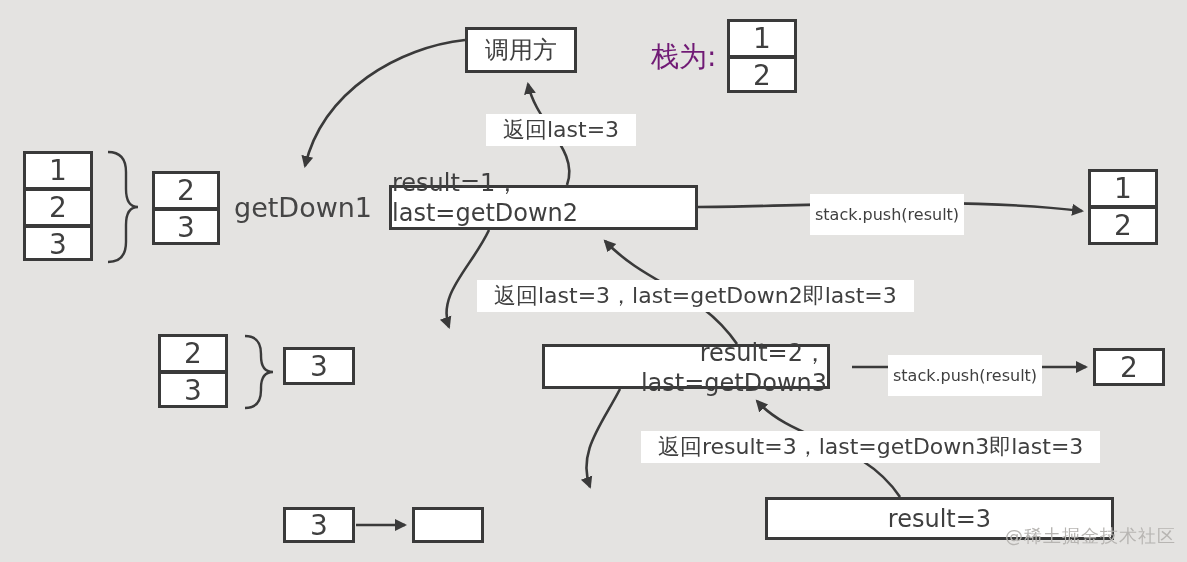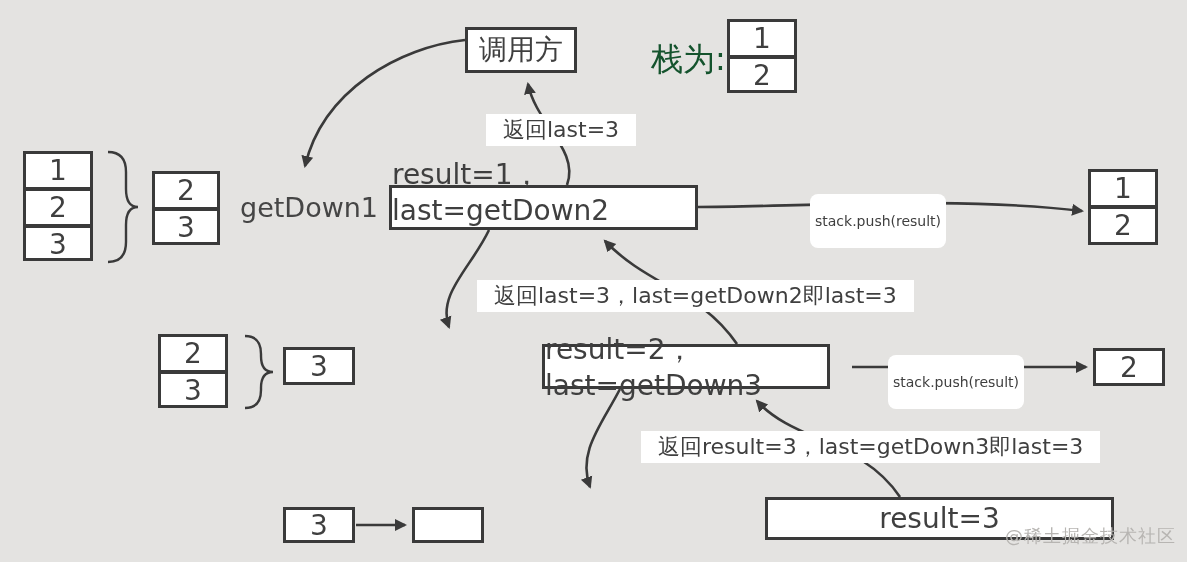--- a/index.html
+++ b/index.html
@@ -13,43 +13,43 @@
     background:#e4e3e1;
     overflow:hidden;
     color:#3c3c3c;
   }
   #arrows { position:absolute; left:0; top:0; z-index:1; }
   .box, .stack, .lbl, .fn, .wm { position:absolute; z-index:2; box-sizing:border-box; }
   .box {
     background:#ffffff;
     border:3px solid #3a3a3a;
     display:flex; align-items:center; justify-content:center;
-    font-size:28px; color:#3f3f3f;
+    font-size:24px; color:#3f3f3f;
   }
   .box.small { font-size:28px; }
   .stack {
     background:#ffffff;
     border:3px solid #3a3a3a;
     display:flex; flex-direction:column;
   }
   .stack .cell {
     flex:1; display:flex; align-items:center; justify-content:center;
     font-size:28px; color:#3f3f3f;
     border-top:4px solid #3a3a3a;
   }
   .stack .cell:first-child { border-top:none; }
   .lbl {
     background:#ffffff;
     padding:1px 17px;
     font-size:22px; color:#3f3f3f;
     white-space:nowrap;
   }
-  .lbl.push { font-size:14px; padding:19px 5px;border-radius:8px; }
+  .lbl.push { font-size:16px; padding:11px 5px; }
   .fn { font-size:27px; color:#454545; white-space:nowrap; }
-  .title { position:absolute; z-index:2; font-size:32px; color:#14532d; }
+  .title { position:absolute; z-index:2; font-size:28px; color:#701a75; }
   .wm { font-size:18px; color:#b7b5b2; letter-spacing:1px; z-index:3;text-align:center; }
 </style>
 </head>
 <body>
 
 <div id="canvas">
 
   <svg id="arrows" width="1187" height="562" viewBox="0 0 1187 562">
     <defs>
       <marker id="ah" markerUnits="userSpaceOnUse" markerWidth="14" markerHeight="14" refX="10" refY="7" orient="auto">
@@ -88,21 +88,21 @@
     <div class="cell">1</div>
     <div class="cell">2</div>
     <div class="cell">3</div>
   </div>
 
   <div class="stack" style="left:152px; top:171px; width:68px; height:74px;">
     <div class="cell">2</div>
     <div class="cell">3</div>
   </div>
 
-  <div class="fn" style="position:absolute; left:240px; top:192px;">getDown1</div>
+  <div class="fn" style="position:absolute; left:234px; top:192px;">getDown1</div>
 
   <div class="box" style="left:389px; top:185px; width:309px; height:45px;align-items:flex-end;">
     <span>result=1，last=getDown2</span>
   </div>
 
   <div class="lbl push" style="left:810px; top:194px;">stack.push(result)</div>
 
   <div class="stack" style="left:1088px; top:169px; width:70px; height:76px;">
     <div class="cell">1</div>
     <div class="cell">2</div>
@@ -113,21 +113,21 @@
   <div class="stack" style="left:158px; top:334px; width:70px; height:74px;">
     <div class="cell">2</div>
     <div class="cell">3</div>
   </div>
 
   <div class="box small" style="left:283px; top:347px; width:72px; height:38px;">
     <span>3</span>
   </div>
 
 
-  <div class="box" style="left:542px; top:344px; width:288px; height:45px;">
+  <div class="box" style="left:542px; top:344px; width:288px; height:45px;text-align:right;">
     <span>result=2，last=getDown3</span>
   </div>
 
   <div class="lbl push" style="left:888px; top:355px;">stack.push(result)</div>
 
   <div class="box small" style="left:1093px; top:348px; width:72px; height:38px;">
     <span>2</span>
   </div>
 
   <div class="lbl" style="left:641px; top:431px;">返回result=3，last=getDown3即last=3</div>

